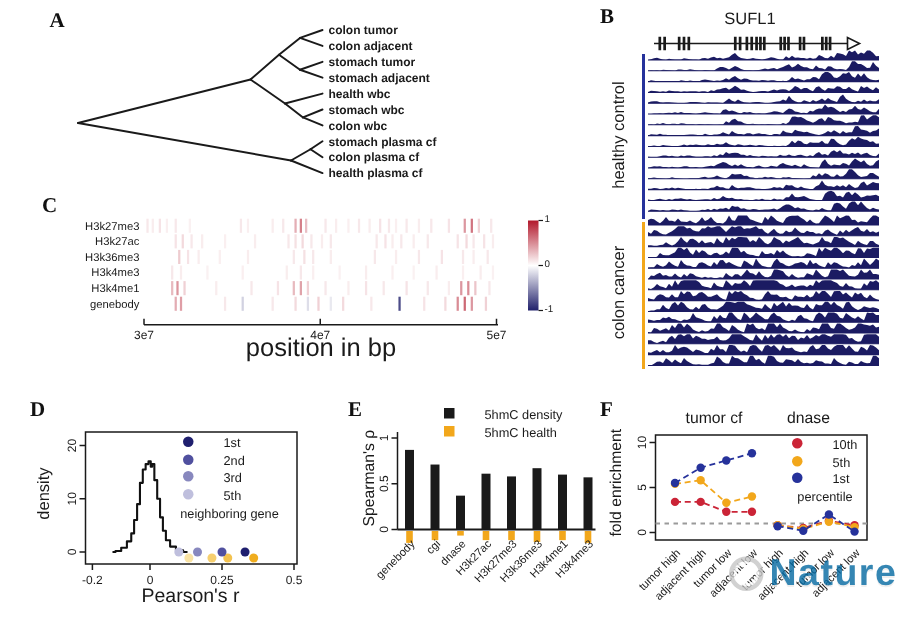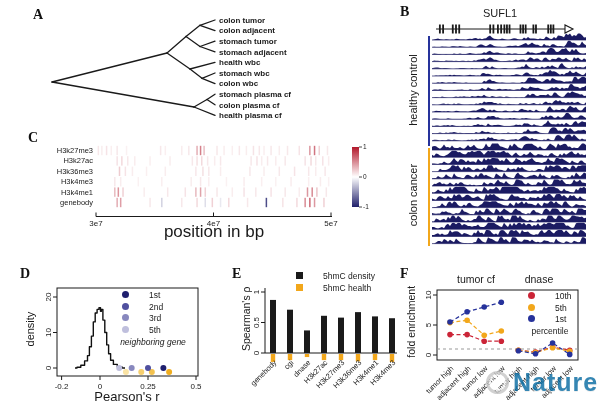--- a/index.html
+++ b/index.html
@@ -435,21 +435,21 @@
       </div>
       <div class="row">
         <span class="dot" style="background: rgb(136, 136, 190);"></span>
         <span>3rd</span>
       </div>
       <div class="row">
         <span class="dot" style="background: rgb(191, 191, 221);"></span>
         <span>5th</span>
       </div>
     </div>
-  <div class="hlabel" style="left:112px;top:338px;width:82px;font-size:8.5px;font-style:italic;">neighboring gene</div>
+  <div class="hlabel" style="left:112px;top:338px;width:82px;font-size:8.5px;">neighboring gene</div>
 
   <div class="vlabel" style="left:197px;top:313px;width:100px;font-size:10.5px;">Spearman's  ρ</div>
   <div class="legend" style="left:296px;top:272px;">
       <div class="row">
         <span class="sq" style="background: rgb(26, 26, 26);"></span>
         <span>5hmC density</span>
       </div>
       <div class="row">
         <span class="sq" style="background: rgb(242, 167, 27);"></span>
         <span>5hmC health</span>

